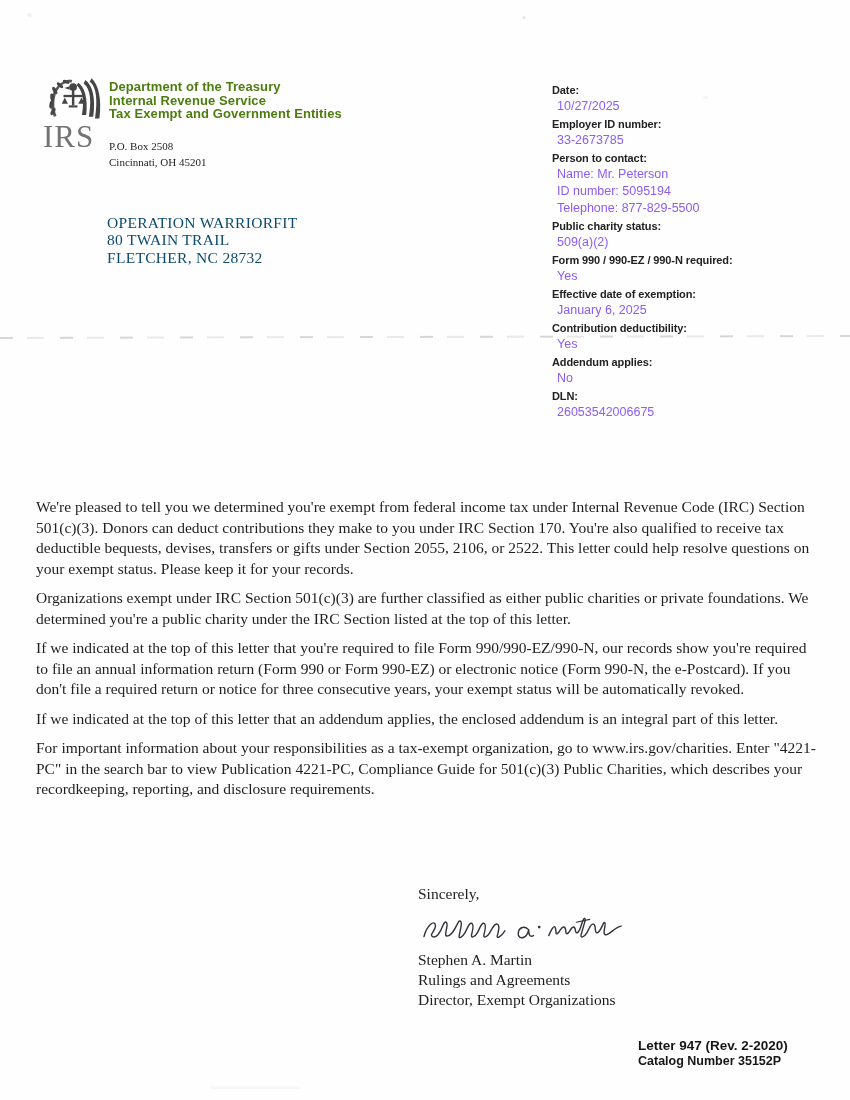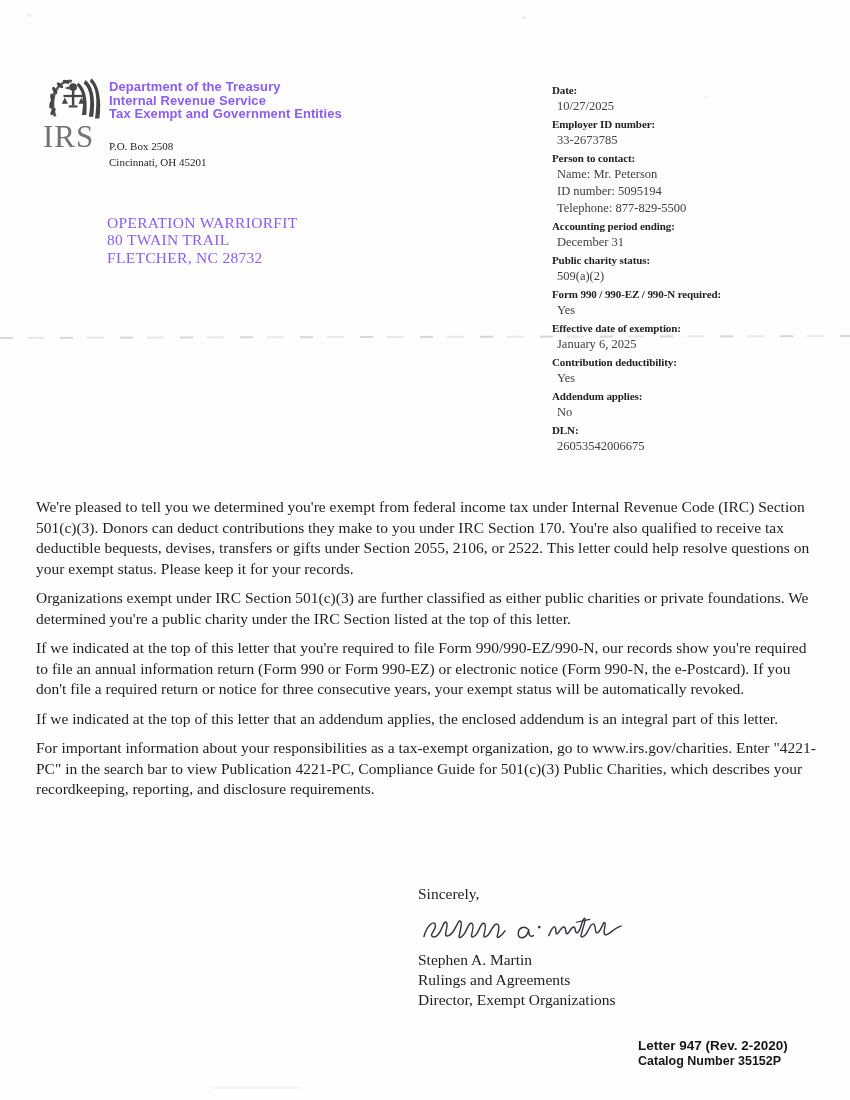--- a/index.html
+++ b/index.html
@@ -16,45 +16,45 @@
   .emblem{position:absolute;left:46px;top:76px;width:56px;height:50px;}
   .irs-logotype{
     position:absolute;left:43px;top:121px;
     font-family:"Liberation Serif", serif;
     font-size:31px;color:#737373;letter-spacing:1px;line-height:1;
   }
   .agency{
     position:absolute;left:109px;top:80px;
     font-family:"Liberation Sans", sans-serif;
     font-weight:bold;font-size:13px;line-height:13.6px;
-    color:#8b5cf6;letter-spacing:.1px;white-space:nowrap;
+    color:#4d7c0f;letter-spacing:.1px;white-space:nowrap;
   }
   .irs-address{
     position:absolute;left:109px;top:130px;
     font-size:11px;line-height:16.3px;color:#242424;white-space:nowrap;margin-top:8px;
   }
   
   .recipient{
     position:absolute;left:107px;top:214px;
-    font-size:15.5px;line-height:17.3px;color:#8b5cf6;
+    font-size:15.5px;line-height:17.3px;color:#0c4a6e;
     letter-spacing:.3px;white-space:nowrap;
   }
   
   .info-panel{
     position:absolute;left:552px;top:83px;width:280px;
-    font-family:Liberation Serif, serif;color:#222;
+    font-family:Liberation Sans, sans-serif;color:#222;
   }
   .info-item{margin-bottom:2px;}
   .info-label{
     font-weight:bold;font-size:11px;line-height:15px;
     letter-spacing:-.1px;white-space:nowrap;
   }
   .info-value{
     font-size:12.5px;line-height:17px;padding-left:5px;
-    color:#404040;white-space:nowrap;
+    color:#8b5cf6;white-space:nowrap;
   }
   
   .body-text{
     position:absolute;left:36px;top:497px;width:783px;
     font-size:15.5px;line-height:20.5px;color:#1e1e1e;
   }
   .salutation{margin:0 0 12px 0;}
   .body-text p{margin:0 0 9px 0;}
   
   .closing{position:absolute;left:418px;top:884px;font-size:15.5px;line-height:20px;}
@@ -142,24 +142,20 @@
     </div>
     <div class="info-item">
       <div class="info-label">Employer ID number:</div>
       <div class="info-value">33-2673785</div>
     </div>
     <div class="info-item">
       <div class="info-label">Person to contact:</div>
       <div class="info-value">Name: Mr. Peterson</div>
       <div class="info-value">ID number: 5095194</div>
       <div class="info-value">Telephone: 877-829-5500</div>
-    </div>
-    <div class="info-item">
-      <div class="info-label">Accounting period ending:</div>
-      <div class="info-value">December 31</div>
     </div>
     <div class="info-item">
       <div class="info-label">Public charity status:</div>
       <div class="info-value">509(a)(2)</div>
     </div>
     <div class="info-item">
       <div class="info-label">Form 990 / 990-EZ / 990-N required:</div>
       <div class="info-value">Yes</div>
     </div>
     <div class="info-item">

